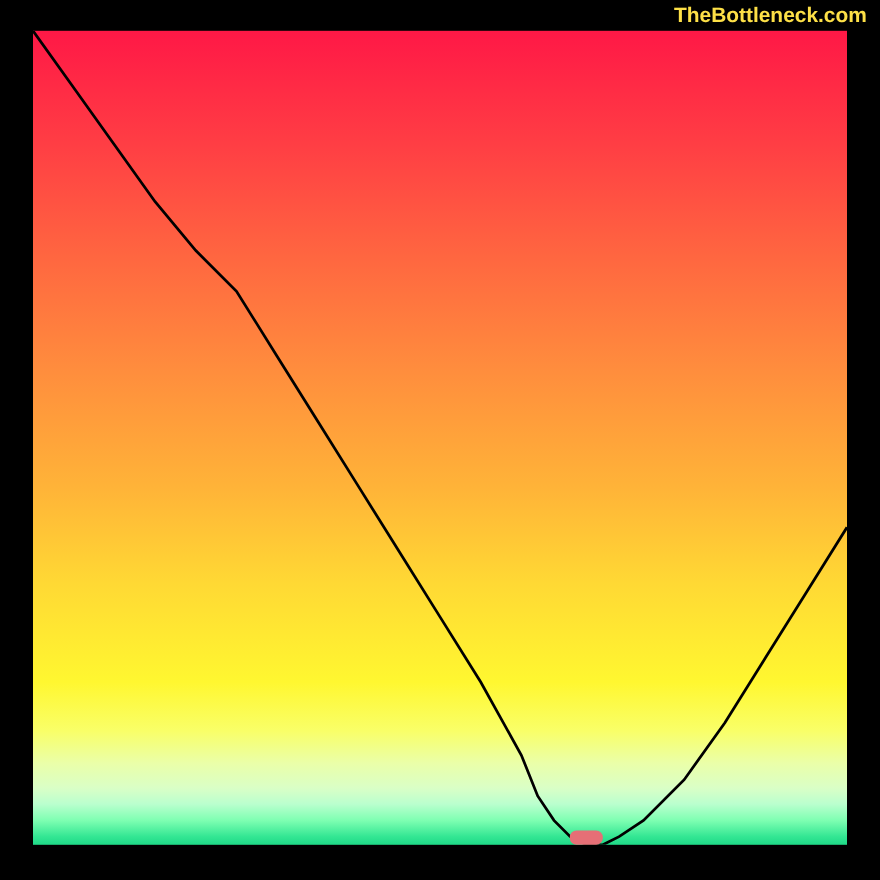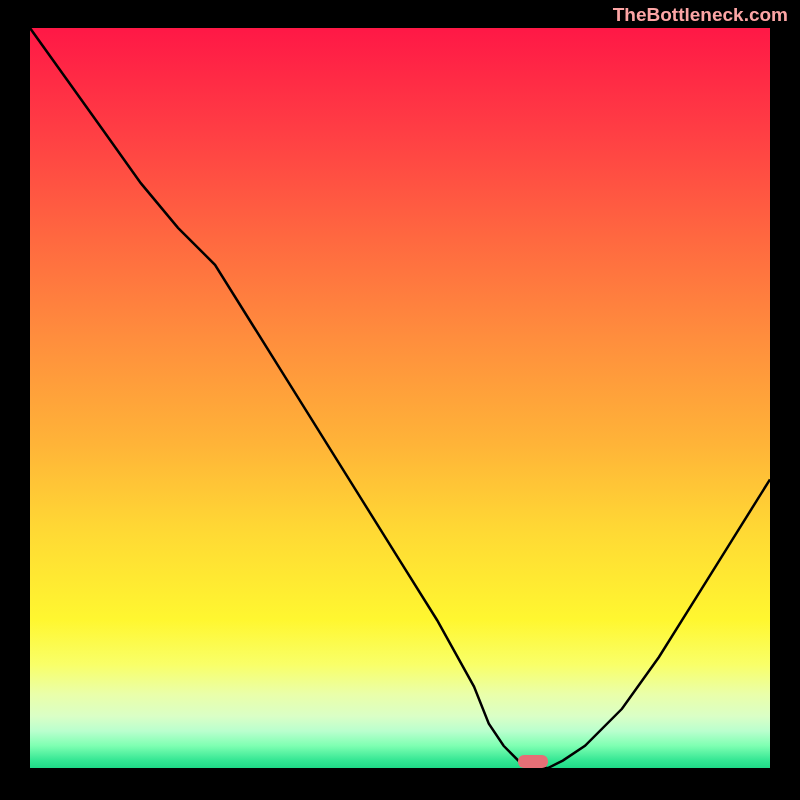--- a/index.html
+++ b/index.html
@@ -7,21 +7,21 @@
     width: 800px;
     height: 800px;
     background: #000;
     font-family: Arial, sans-serif;
     position: relative;
   }
   .watermark {
     position: absolute;
     top: 4px;
     right: 12px;
-    color: #fca5a5;
+    color: #fde047;
     font-size: 19px;
     font-weight: bold;
     z-index: 10;
   }
   .plot-container {
     position: absolute;
     left: 30px;
     top: 28px;
     width: 740px;
     height: 740px;

